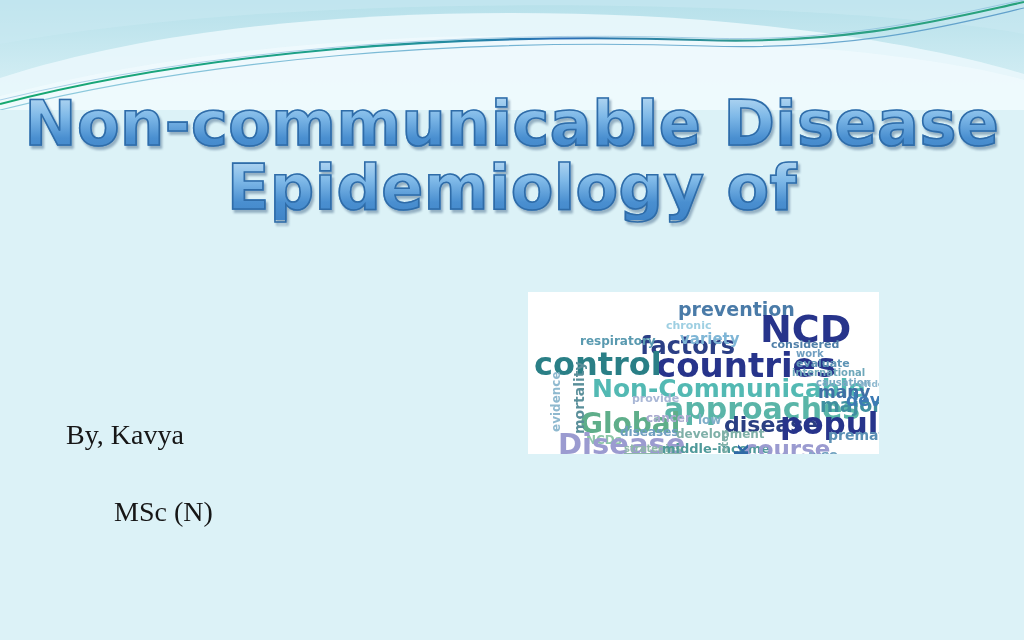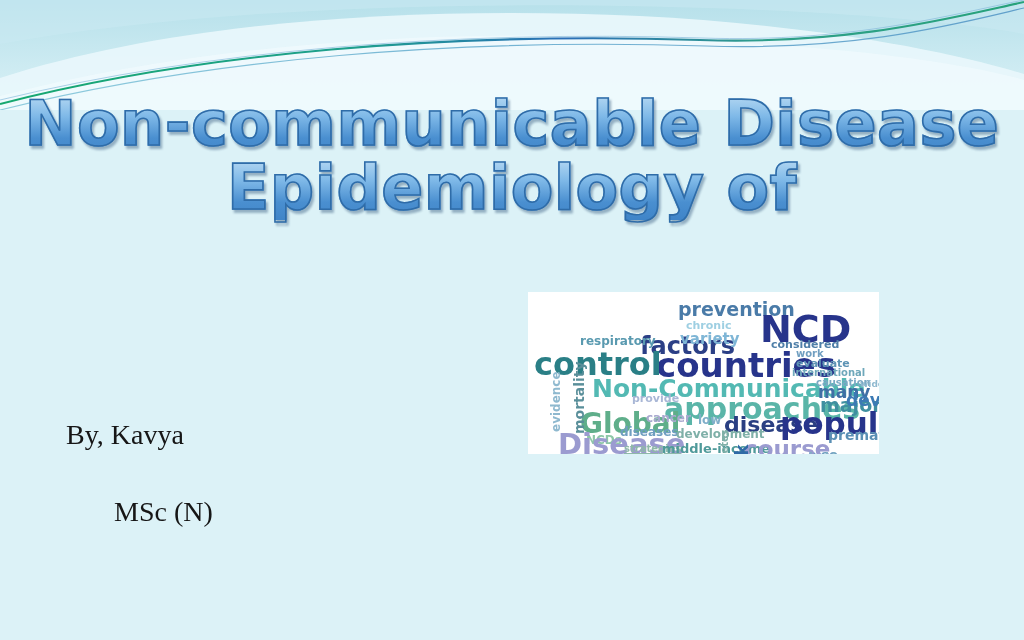--- a/index.html
+++ b/index.html
@@ -135,21 +135,21 @@
   <div class="author-block">
     <div class="author-line-1">By, Kavya</div>
     <div class="author-line-2">MSc (N)</div>
   </div>
 
   <div class="wordcloud" style="background: rgb(255, 255, 255);">
     <div class="wc-inner" id="wc-inner">
         <span class="wc" style="left: 150px; top: 8px; font-size: 19px; color: rgb(74, 123, 168);">prevention</span>
         <span class="wc" style="left: 232px; top: 18px; font-size: 38px; color: rgb(39, 52, 139);">NCD</span>
         <span class="wc" style="left: 112px; top: 42px; font-size: 24px; color: rgb(43, 63, 134);">factors</span>
-        <span class="wc" style="left: 138px; top: 28px; font-size: 11px; color: rgb(158, 207, 226); margin-left: 20px;">chronic</span>
+        <span class="wc" style="left: 138px; top: 28px; font-size: 11px; color: rgb(158, 207, 226);">chronic</span>
         <span class="wc" style="left: 152px; top: 40px; font-size: 15px; color: rgb(127, 182, 214);">variety</span>
         <span class="wc" style="left: 128px; top: 56px; font-size: 34px; color: rgb(39, 52, 139);">countries</span>
         <span class="wc" style="left: 6px; top: 56px; font-size: 32px; color: rgb(42, 127, 134);">control</span>
         <span class="wc" style="left: 52px; top: 43px; font-size: 12px; color: rgb(90, 154, 176);">respiratory</span>
         <span class="wc" style="left: 243px; top: 47px; font-size: 11px; color: rgb(79, 127, 168);">considered</span>
         <span class="wc" style="left: 268px; top: 57px; font-size: 10px; color: rgb(111, 158, 192);">work</span>
         <span class="wc" style="left: 268px; top: 66px; font-size: 11px; color: rgb(93, 147, 180);">evaluate</span>
         <span class="wc" style="left: 264px; top: 76px; font-size: 10px; color: rgb(111, 168, 187);">international</span>
         <span class="wc" style="left: 64px; top: 84px; font-size: 25px; color: rgb(83, 185, 179);">Non-Communicable</span>
         <span class="wc" style="left: 288px; top: 86px; font-size: 10px; color: rgb(122, 169, 196);">causation</span>

